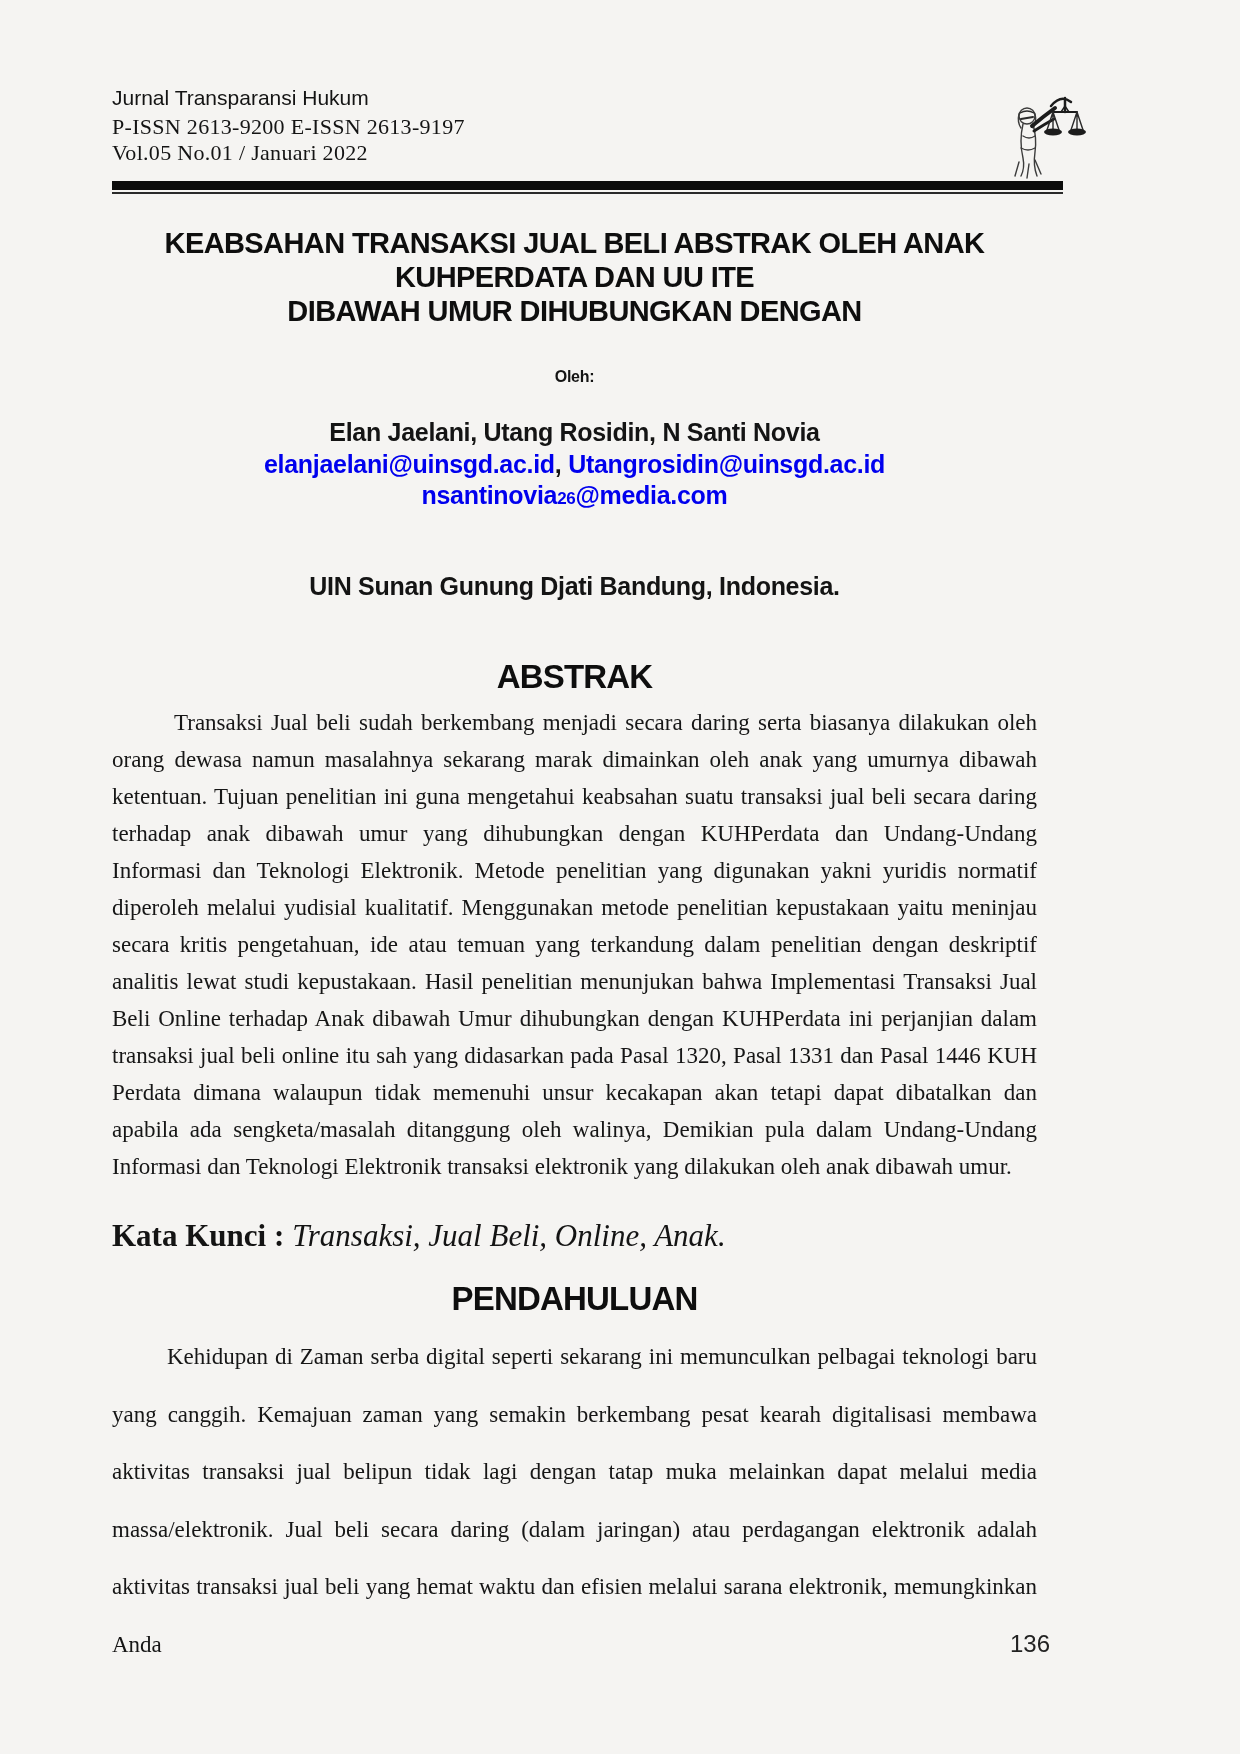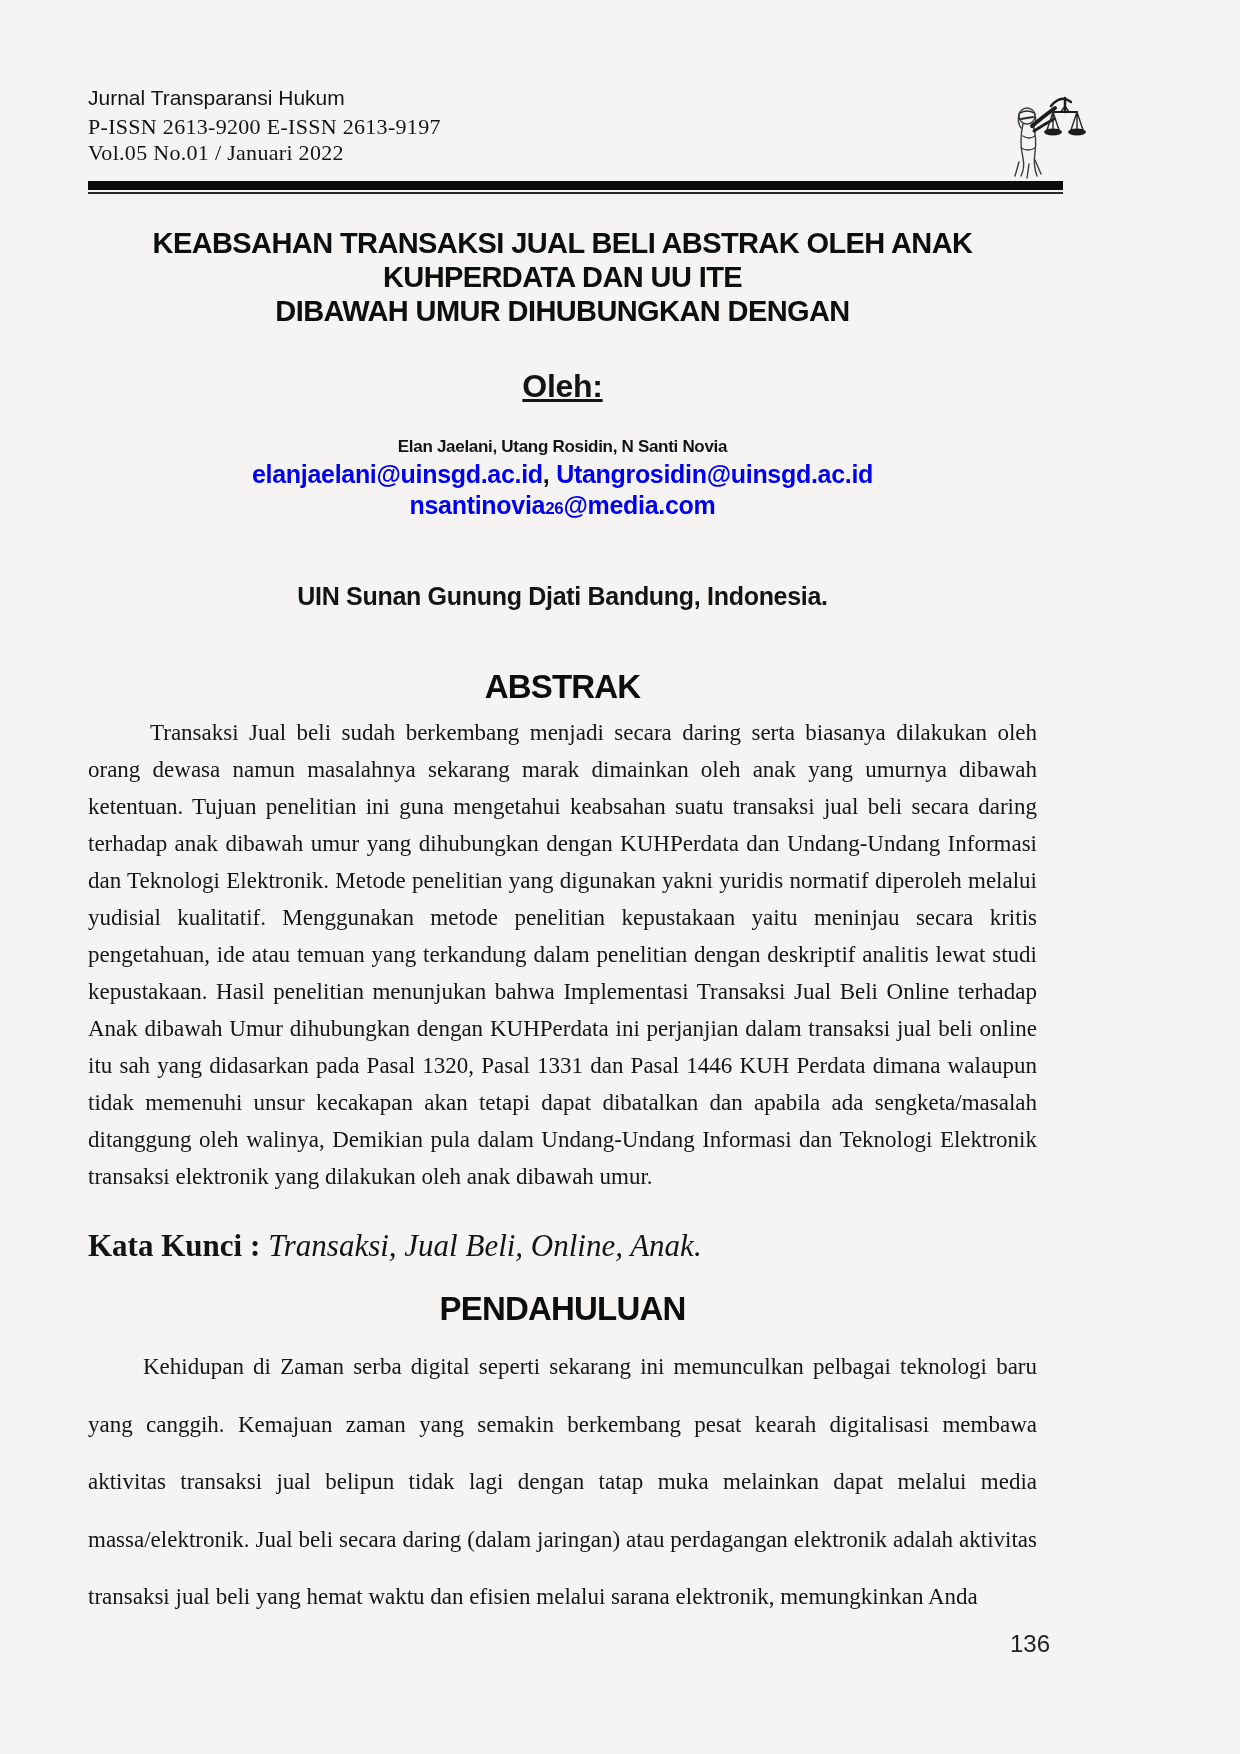--- a/index.html
+++ b/index.html
@@ -9,21 +9,21 @@
     width: 1240px;
     height: 1754px;
     background: #f5f4f2;
     color: #141414;
     margin: 0 auto;
     overflow: hidden;
     font-family: "Liberation Serif", serif;
   }
   .content {
     position: relative;
-    padding: 86px 203px 0 88px;
+    padding: 86px 203px 0 112px;
   }
   
   .header-row {
     display: flex;
     justify-content: space-between;
     align-items: flex-end;
   }
   .header-text { line-height: 1.18; }
   .journal-name {
     font-family: "Liberation Sans", sans-serif;
@@ -57,30 +57,29 @@
     font-size: 29px;
     line-height: 34px;
     letter-spacing: -0.6px;
     color: #0e0e0e;
   }
   .byline-label {
     margin-top: 40px;
     text-align: center;
     font-family: "Liberation Sans", sans-serif;
     font-weight: 700;
-    font-size: 32px;
-    letter-spacing: -0.3px;
-    text-decoration: underline;
+    font-size: 16px;
+    letter-spacing: -0.3px;
   }
   .authors {
     margin-top: 32px;
     text-align: center;
     font-family: "Liberation Sans", sans-serif;
     font-weight: 700;
-    font-size: 17px;
+    font-size: 25px;
     letter-spacing: -0.3px;
   }
   .emails {
     margin-top: 2px;
     text-align: center;
     font-family: "Liberation Sans", sans-serif;
     font-weight: 700;
     font-size: 25px;
     line-height: 31px;
     letter-spacing: -0.3px;

